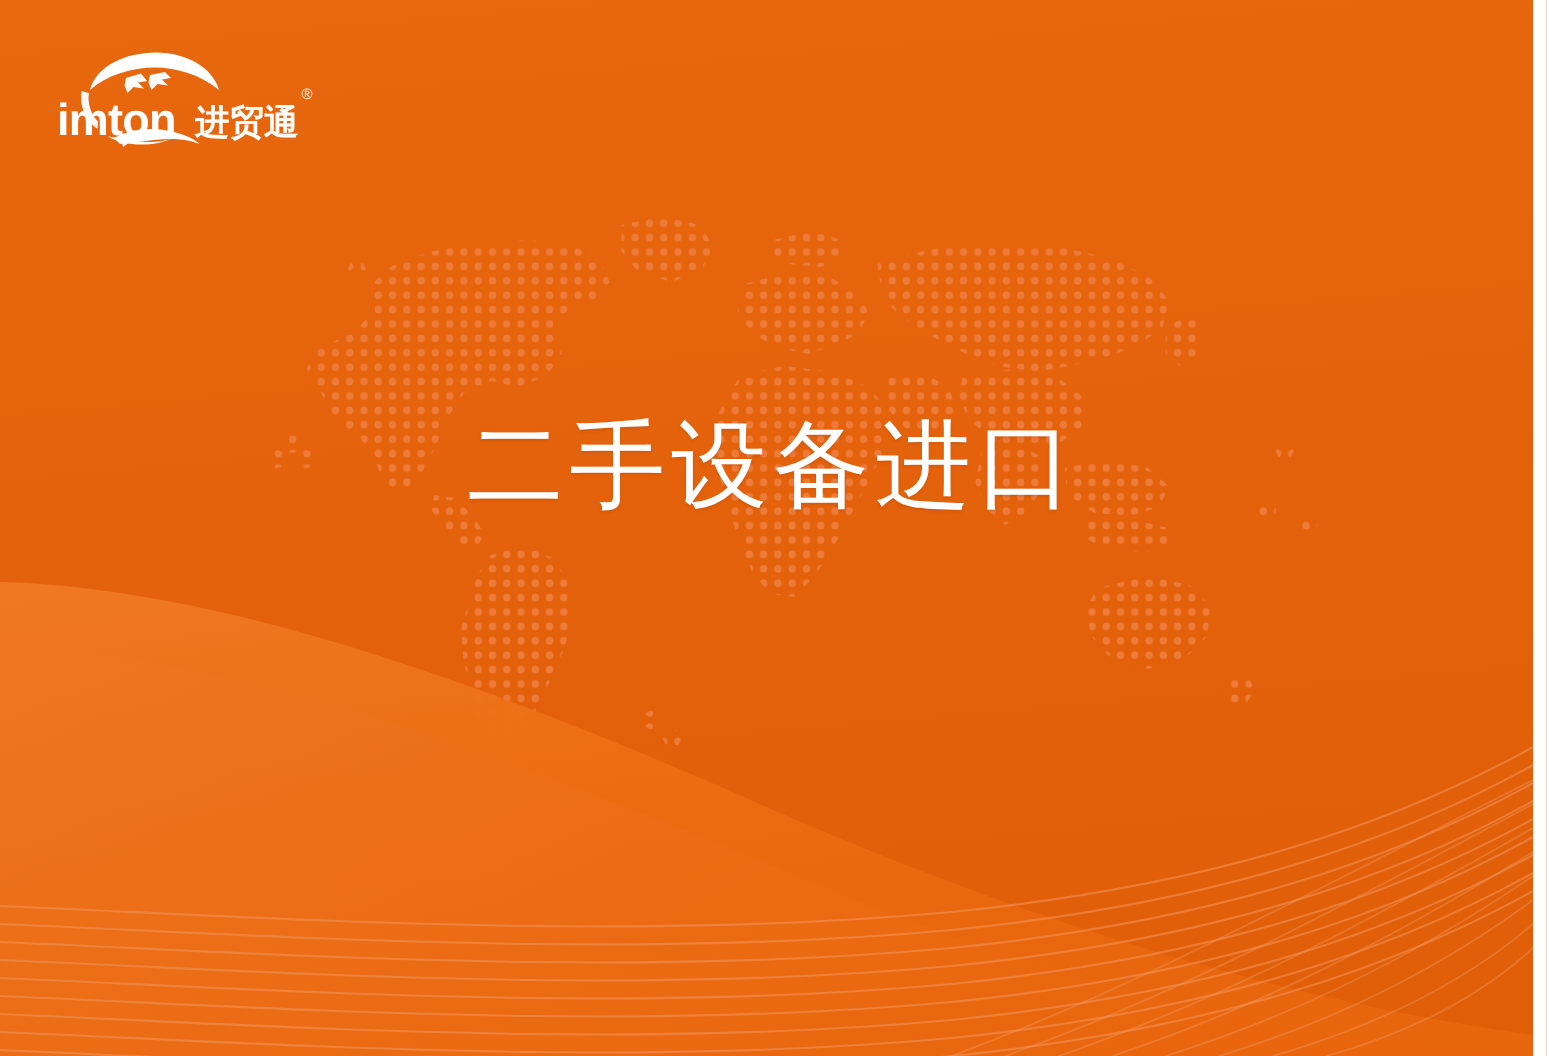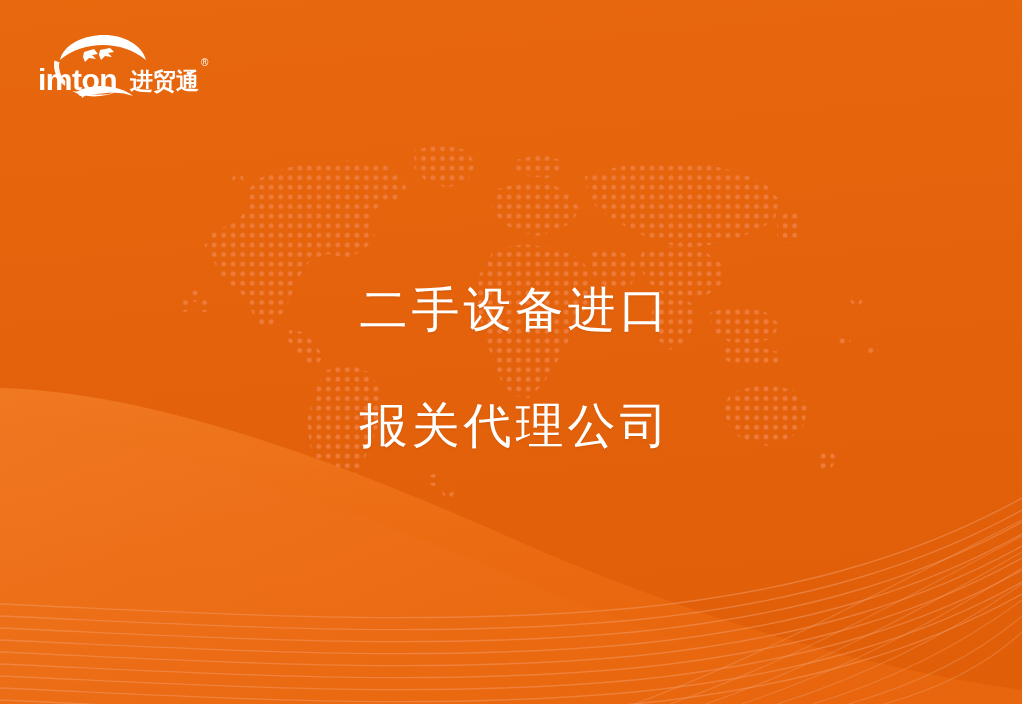--- a/index.html
+++ b/index.html
@@ -56,21 +56,21 @@
     position: absolute;
     left: 0;
     top: 252px;
     width: 1031px;
     text-align: center;
     color: #ffffff;
   }
   .headline-line {
     display: block;
     font-family: "Liberation Sans", "DejaVu Sans", sans-serif;
-    font-size: 48px;
+    font-size: 64px;
     line-height: 116px;
     font-weight: 500;
     letter-spacing: 4px;
     color: #ffffff;
     white-space: nowrap;
     text-shadow: 0 1px 2px rgba(140,50,0,0.18);
   }
 </style>
 </head>
 <body>
@@ -202,16 +202,15 @@
 
     <text x="0" y="58" font-family="'Liberation Sans','DejaVu Sans',sans-serif" font-size="30" font-weight="bold" fill="#ffffff" letter-spacing="-0.5">imton</text>
 
     <text x="92" y="57" font-family="'Liberation Sans','DejaVu Sans',sans-serif" font-size="23" font-weight="bold" fill="#ffffff" letter-spacing="0">进贸通</text>
 
     <text x="163" y="34" font-family="'Liberation Sans','DejaVu Sans',sans-serif" font-size="10" fill="#ffffff">®</text>
   </svg>
 
   <div id="headline">
     <span class="headline-line">二手设备进口</span>
-    <span class="headline-line">报关代理公司</span>
   </div>
 
 </div>
 
 </body></html>

